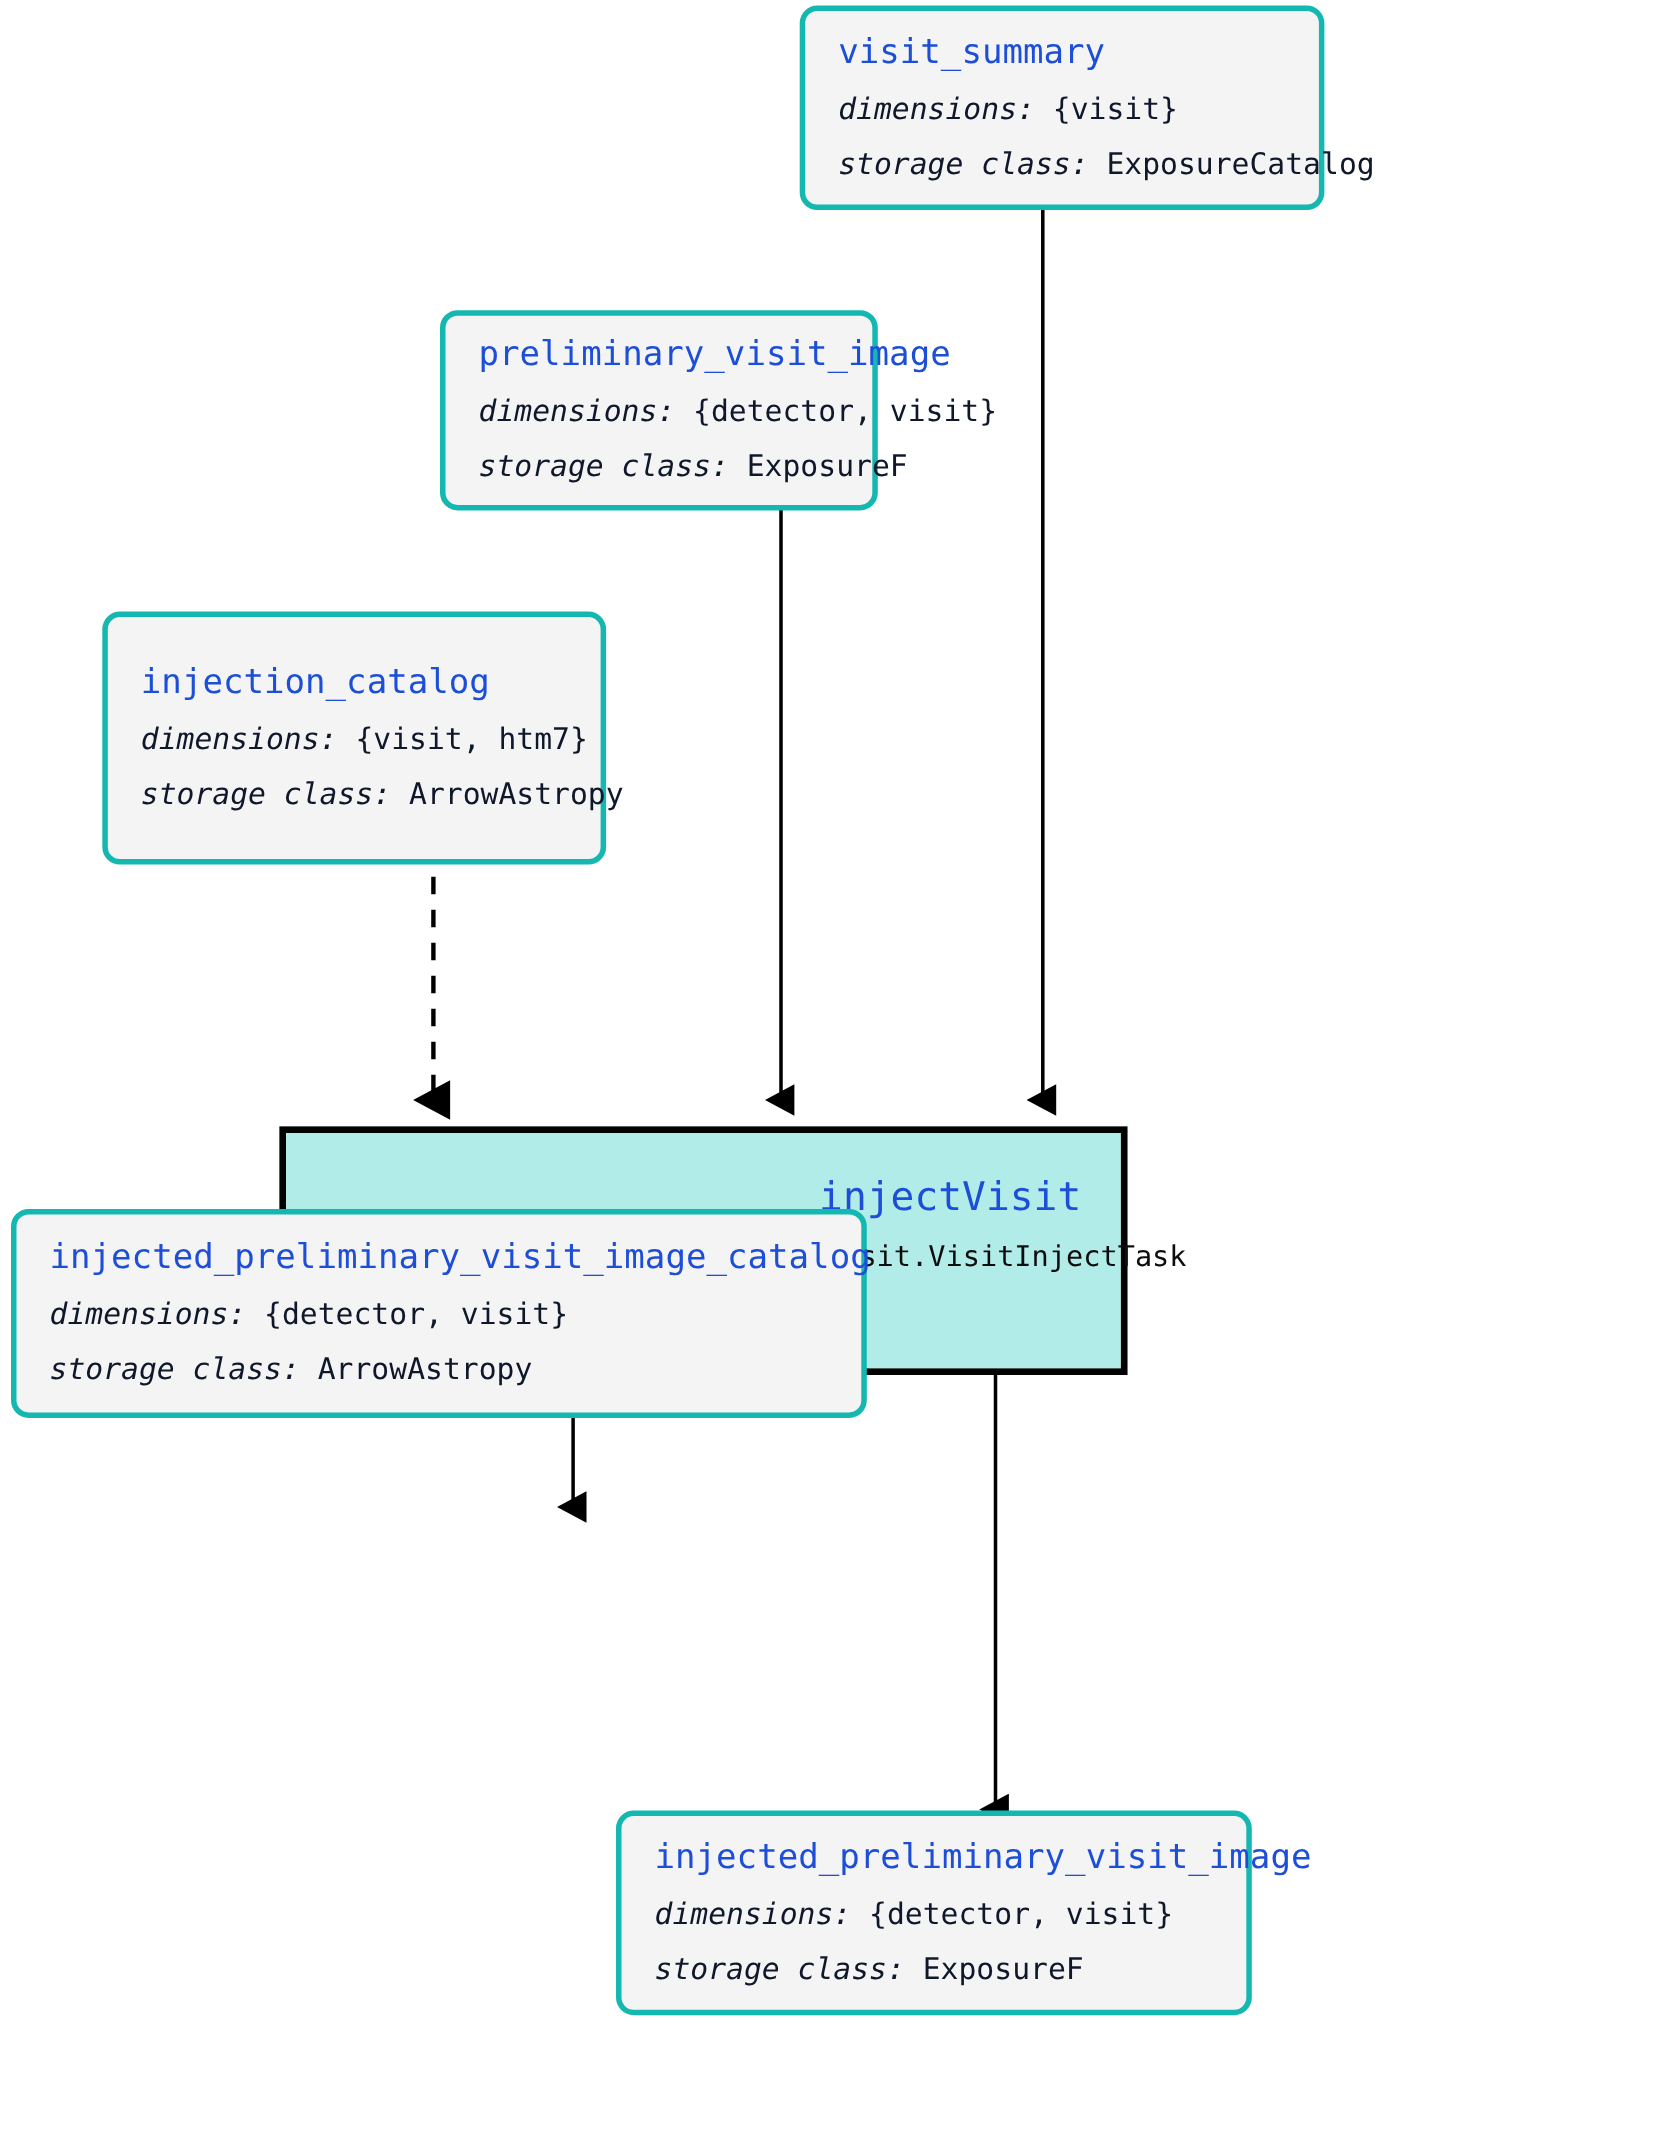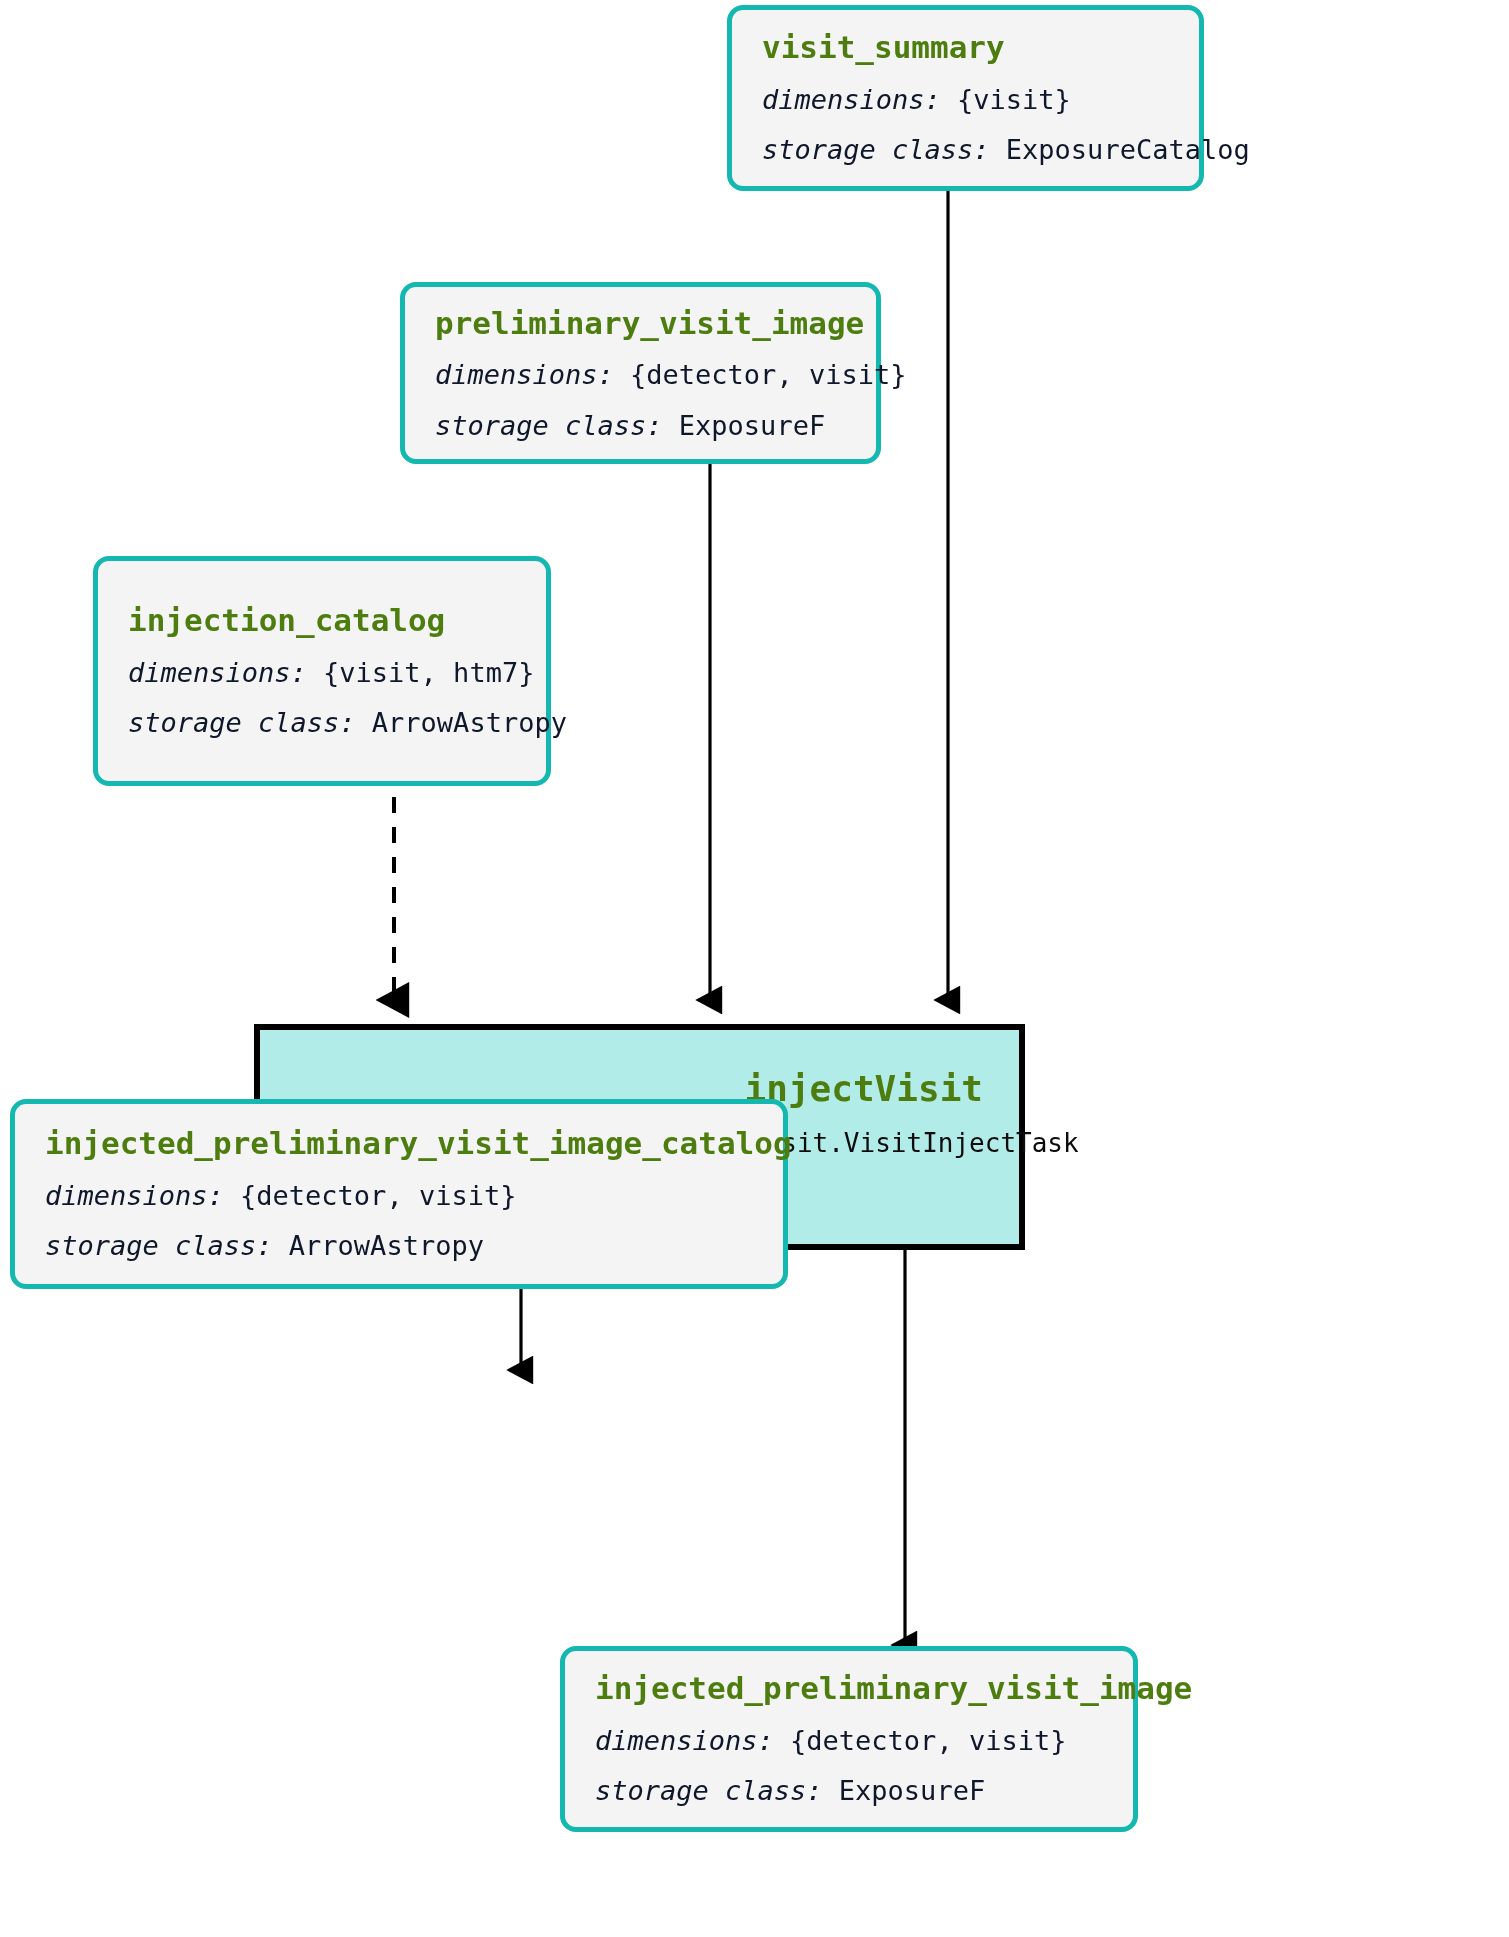--- a/index.html
+++ b/index.html
@@ -10,21 +10,21 @@
 
   .node{position:absolute;box-sizing:border-box;display:flex;flex-direction:column;
         justify-content:center;}
   
   .dataset{background:#f4f4f4;border:5px solid #14b8b0;border-radius:16px;
            padding:14px 30px;}
   
   .task{background:#b2ece8;border:6px solid #000000;border-radius:0;
         padding:14px 36px;}
 
-  .title{font-weight:bold;font-size:31px;color:#4d7c0f;line-height:1.38;
+  .title{font-weight:normal;font-size:31px;color:#1d4ed8;line-height:1.38;
          letter-spacing:0px;white-space:nowrap;}
   .task .title{font-size:36px;text-align:right;}
   .row{font-size:27px;color:#0f172a;line-height:1.42;white-space:nowrap;
        margin-top:12px;}
   .key{font-style:italic;}
   .val{font-style:normal;}
   .task .row{font-size:26px;}
   .classpath{font-size:26px;color:#0d0d0d;line-height:1.4;white-space:nowrap;
              margin-top:12px;font-style:normal;}
 </style>
@@ -66,21 +66,21 @@
     <div class="row">
       <span class="key">dimensions: </span>
       <span class="val">{visit}</span>
     </div>
     <div class="row">
       <span class="key">storage class: </span>
       <span class="val">ExposureCatalog</span>
     </div>
   </div>
 
-  <div class="node dataset" style="left:400px;top:282px;width:481px;height:182px;justify-content:flex-end;">
+  <div class="node dataset" style="left:400px;top:282px;width:398px;height:182px;">
     <div class="title">preliminary_visit_image</div>
     <div class="row">
       <span class="key">dimensions: </span>
       <span class="val">{detector, visit}</span>
     </div>
     <div class="row">
       <span class="key">storage class: </span>
       <span class="val">ExposureF</span>
     </div>
   </div>

